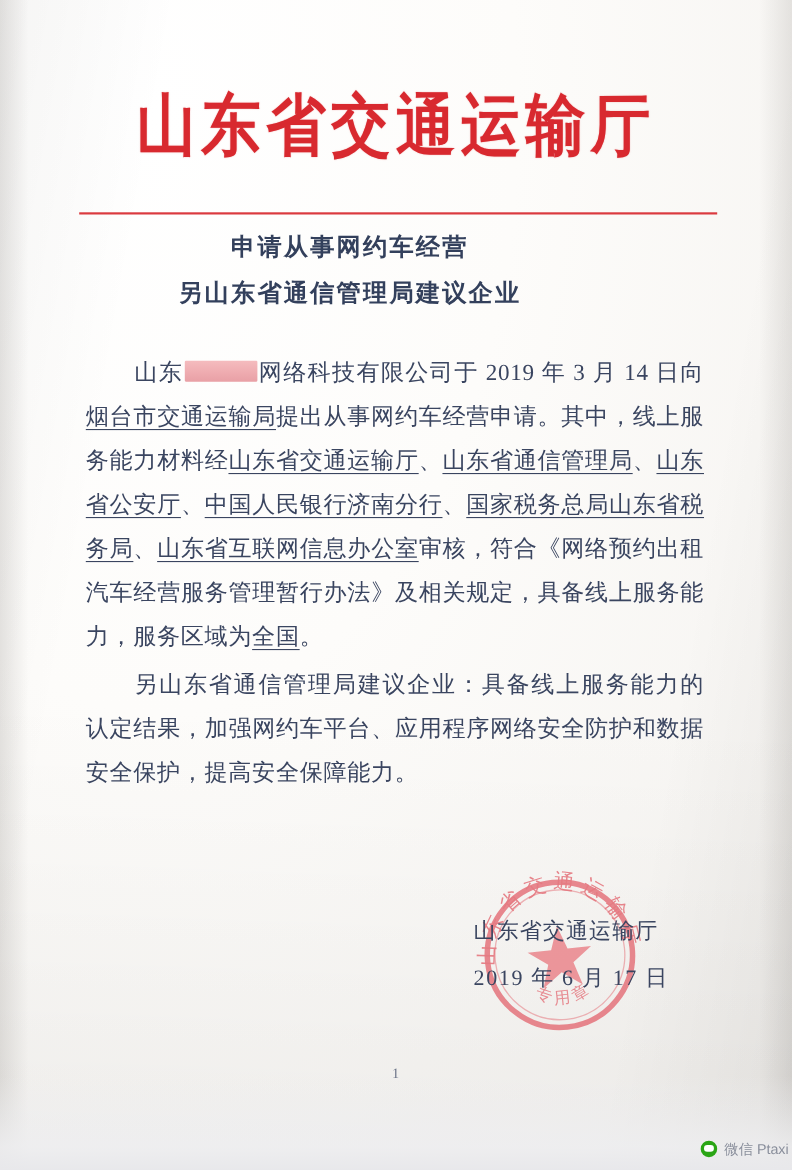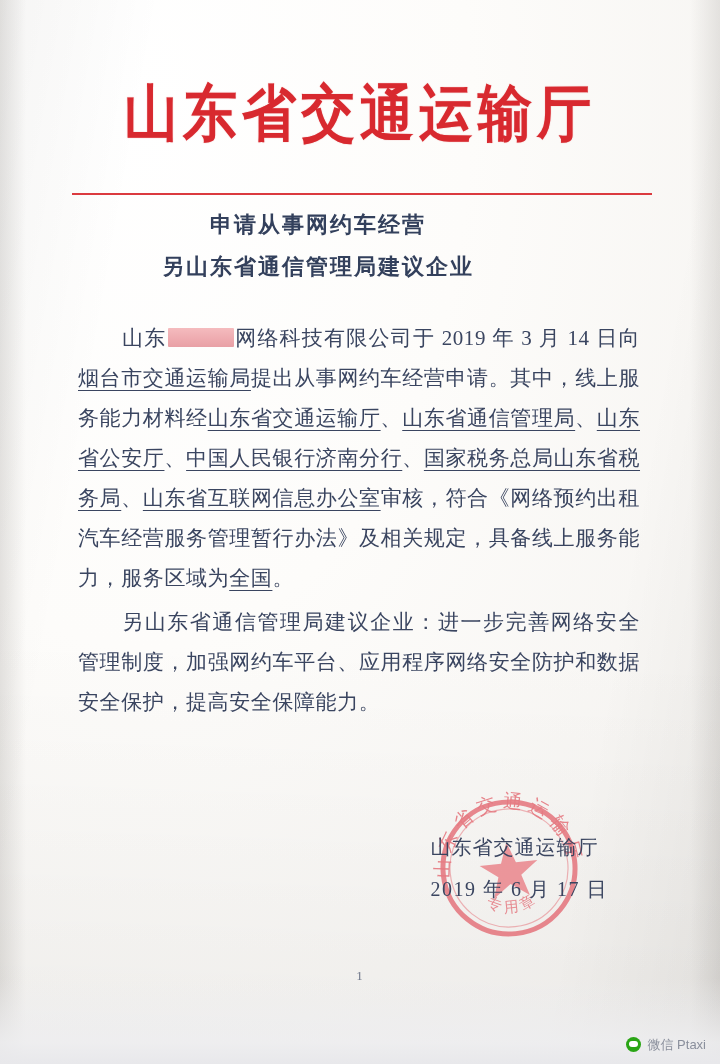--- a/index.html
+++ b/index.html
@@ -131,21 +131,21 @@
     top: 968px; left: 0; width: 720px;
     text-align: center;
     font-size: 13px;
     color: #6c7488;
     letter-spacing: 1px;
   }
 
   
   #watermark {
     position: absolute;
-    right: 14px; bottom: 12px;
+    right: 3px; bottom: 12px;
     display: flex;
     align-items: center;
     gap: 6px;
     color: #8a8f9c;
     font-family: "Liberation Sans", sans-serif;
     font-size: 13px;
   }
   #wm-icon {
     width: 15px; height: 15px;
     border-radius: 50%;
@@ -185,21 +185,21 @@
   <div id="masthead-rule"></div>
 
   <div id="doc-title">
     <div class="line">申请从事网约车经营</div>
     <div class="line">另山东省通信管理局建议企业</div>
   </div>
 
   <div id="body-text">
     <p class="para"><span>山东</span><span class="redact"></span><span>网络科技有限公司于 2019 年 3 月 14 日向</span><span class="u">烟台市交通运输局</span><span>提出从事网约车经营申请。其中，线上服务能力材料经</span><span class="u">山东省交通运输厅</span><span>、</span><span class="u">山东省通信管理局</span><span>、</span><span class="u">山东省公安厅</span><span>、</span><span class="u">中国人民银行济南分行</span><span>、</span><span class="u">国家税务总局山东省税务局</span><span>、</span><span class="u">山东省互联网信息办公室</span><span>审核，符合《网络预约出租汽车经营服务管理暂行办法》及相关规定，具备线上服务能力，服务区域为</span><span class="u">全国</span><span>。</span></p>
 
-    <p class="para">另山东省通信管理局建议企业：进一步完善网络安全管理制度，加强网约车平台、应用程序网络安全防护和数据安全保护，提高安全保障能力。</p>
+    <p class="para">另山东省通信管理局建议企业：具备线上服务能力的认定结果，加强网约车平台、应用程序网络安全防护和数据安全保护，提高安全保障能力。</p>
   </div>
 
   <div id="seal">
     <svg width="168" height="168" viewBox="0 0 168 168" aria-hidden="true">
       <defs>
         <path id="arcTop" d="M 24,84 A 60,60 0 0 1 144,84"></path>
         <path id="arcBottom" d="M 40,84 A 44,44 0 0 0 128,84"></path>
       </defs>
       <g transform="rotate(-6 84 84)">
         <circle cx="84" cy="84" r="66" fill="none" stroke="#e2606a" stroke-width="5" opacity="0.9"></circle>

